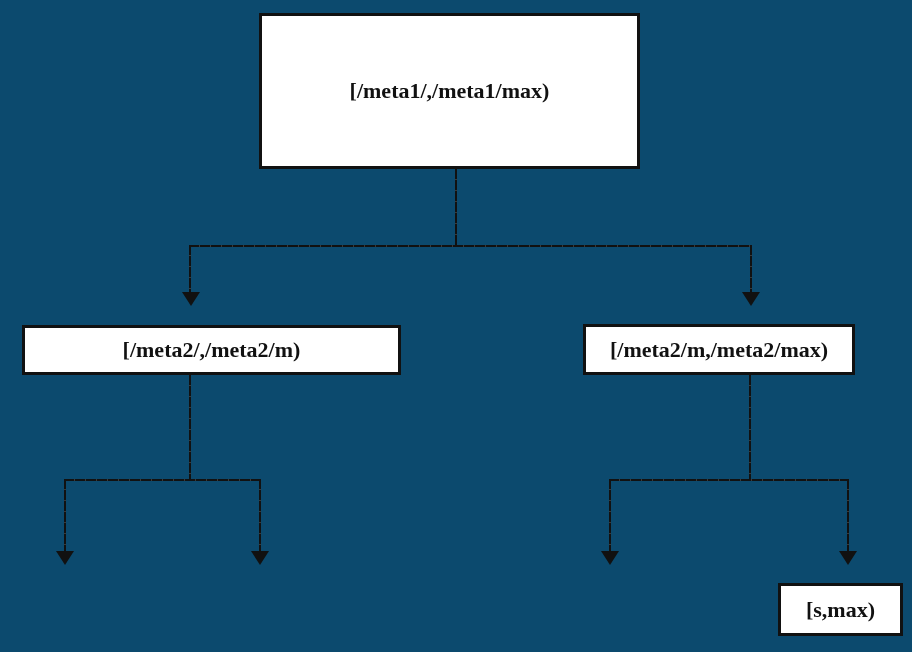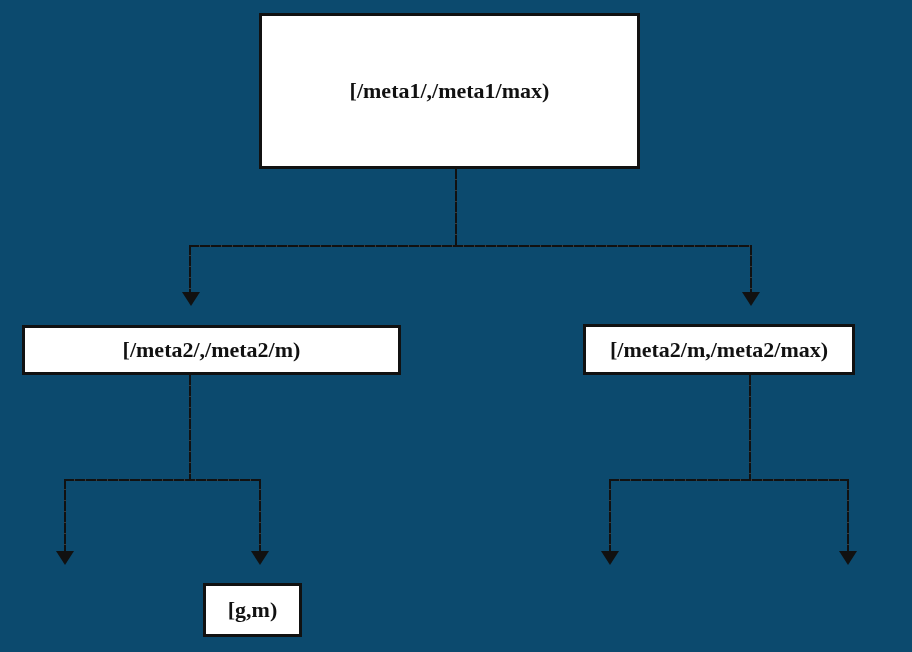--- a/index.html
+++ b/index.html
@@ -85,23 +85,23 @@
 
 <div id="canvas">
 
   <div class="node" id="node-root">[/meta1/,/meta1/max)</div>
 
   <div class="node" id="node-meta2-left">[/meta2/,/meta2/m)</div>
 
   <div class="node" id="node-meta2-right">[/meta2/m,/meta2/max)</div>
 
 
-  <div class="node" id="node-leaf-gm">[g,m)</div>
 
 
+  <div class="node" id="node-leaf-smax">[s,max)</div>
 
   <div class="vline" id="e-root-stem"></div>
   <div class="hline" id="e-root-bar"></div>
   <div class="vline" id="e-l2l-drop"></div>
   <div class="vline" id="e-l2r-drop"></div>
   <div class="arrow-down" id="a-l2l"></div>
   <div class="arrow-down" id="a-l2r"></div>
 
   <div class="vline" id="e-l2l-stem"></div>
   <div class="hline" id="e-l2l-bar"></div>

